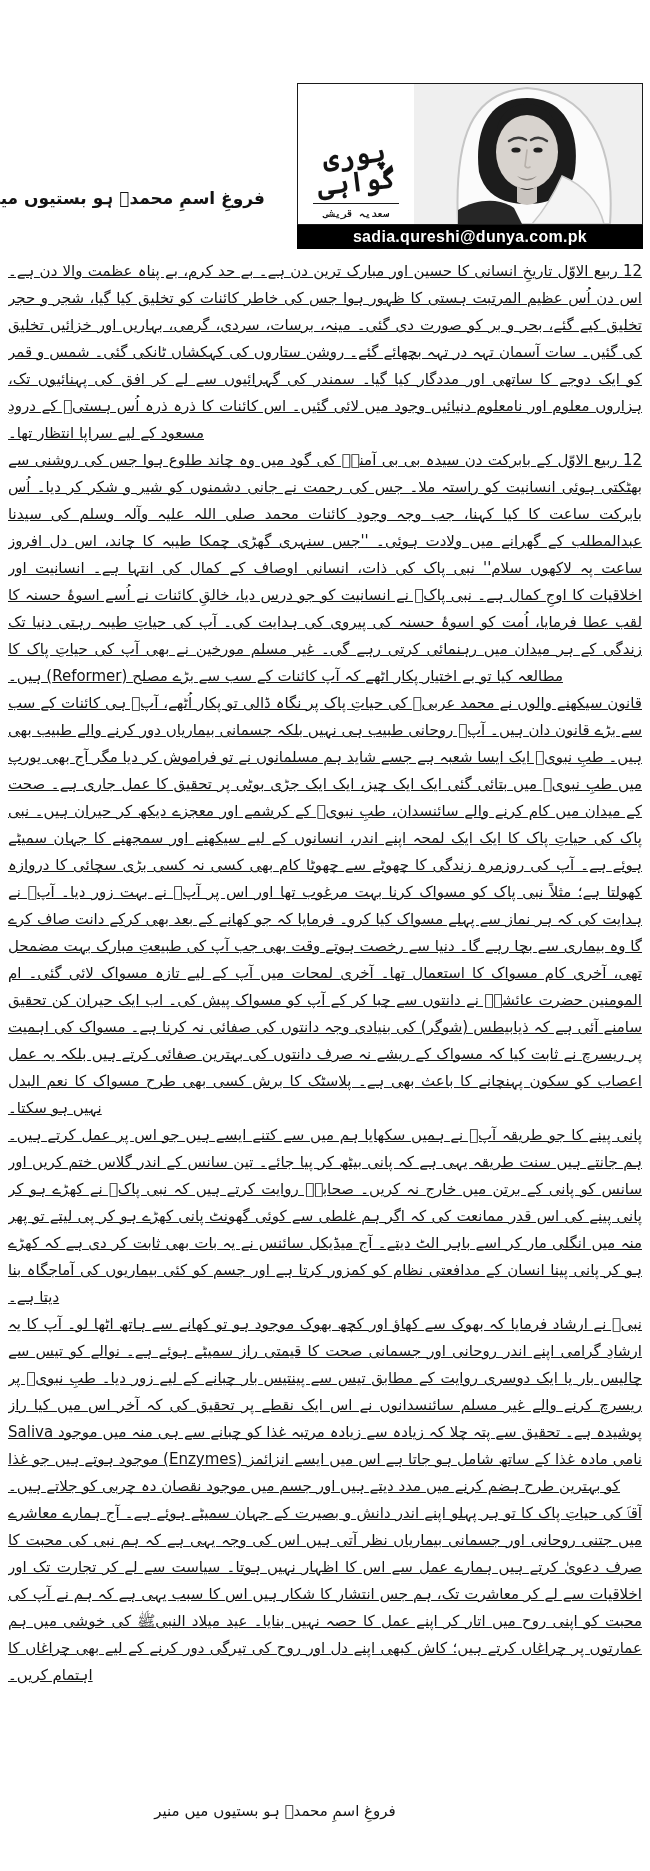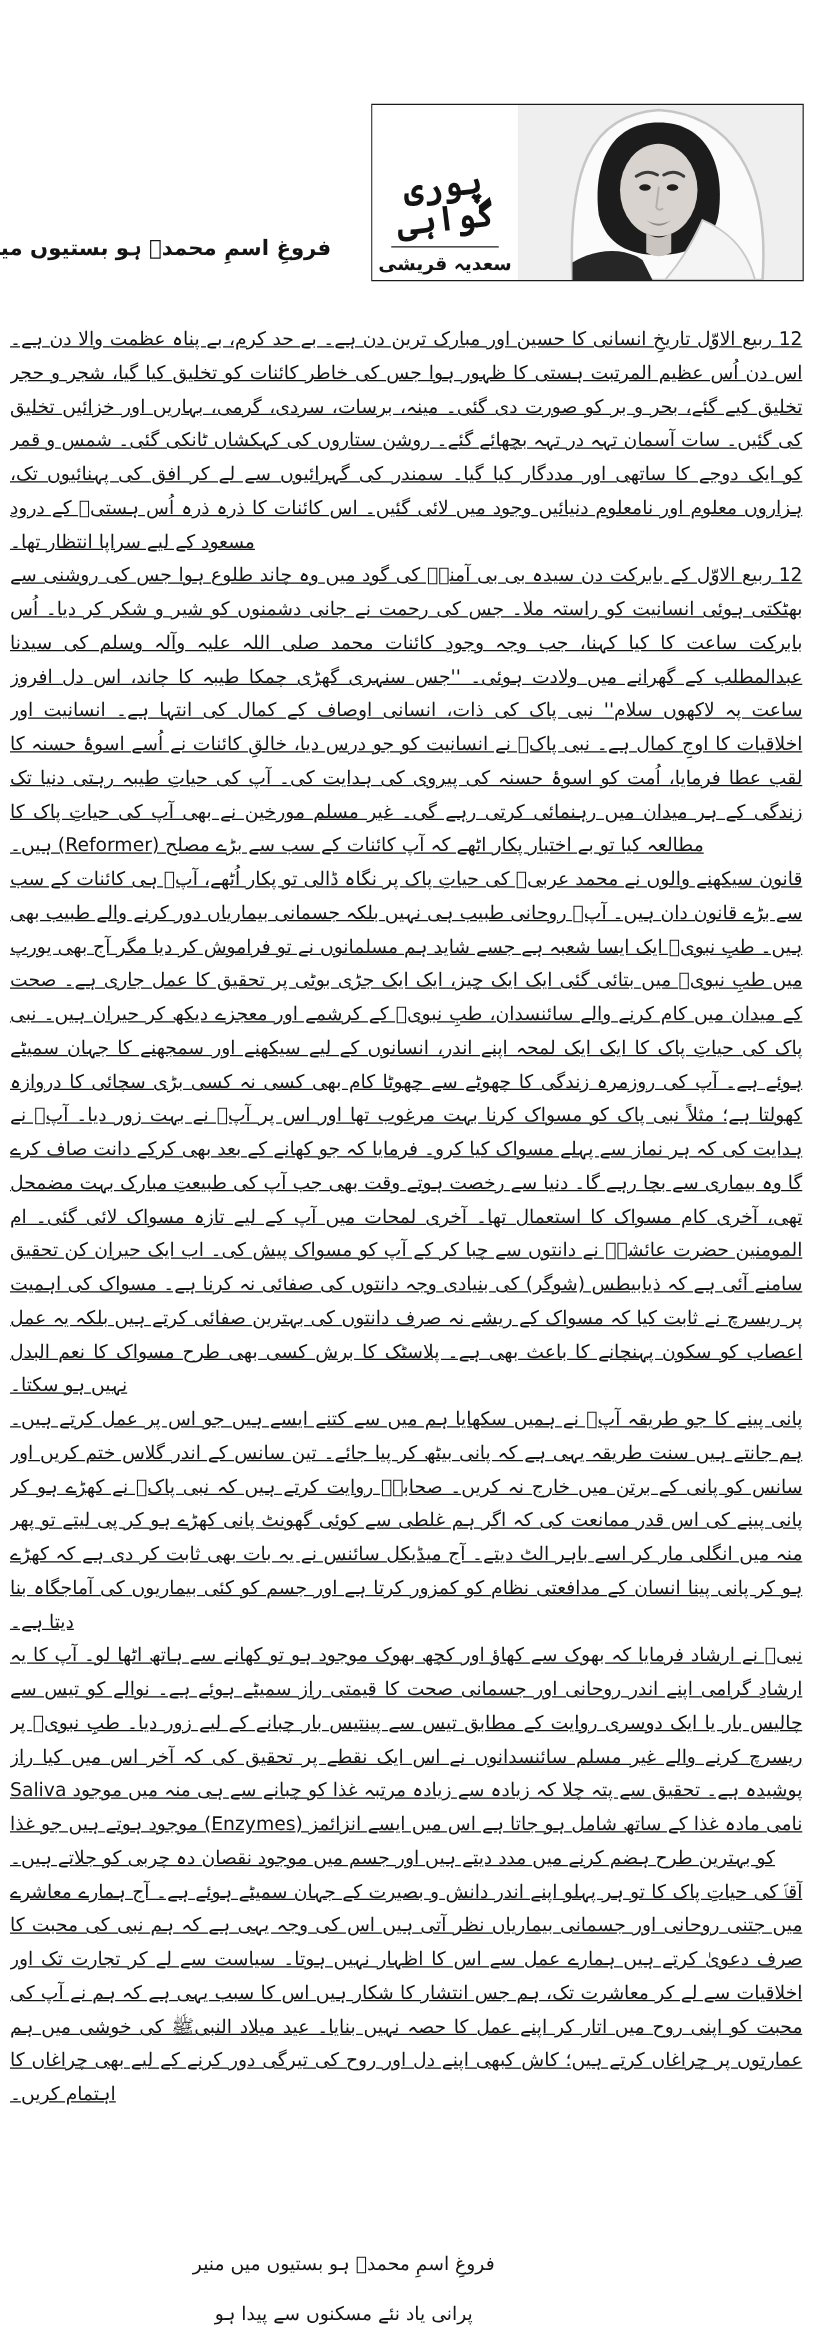--- a/index.html
+++ b/index.html
@@ -11,21 +11,21 @@
   
   .header-box { position:absolute; top:83px; left:297px; width:346px; }
   .header-inner { height:142px; border:1.5px solid #1a1a1a; display:flex; background:#ffffff; box-sizing:border-box; }
   .logo-pane {
     width:116px; display:flex; flex-direction:column; align-items:center;
     justify-content:flex-end; padding-bottom:4px; box-sizing:border-box; background:#ffffff;
   }
   .logo-words { direction:rtl; text-align:center; line-height:1.0; margin-bottom:6px; transform:rotate(-6deg); }
   .logo-word { display:block; font-size:27px; font-weight:bold; font-family:"DejaVu Serif", serif; }
   .logo-divider { width:86px; border-top:1.5px solid #1a1a1a; margin:2px 0 4px 0; }
-  .logo-author { direction:rtl; font-size:15px; font-weight:bold; white-space:nowrap; }
+  .logo-author { direction:rtl; font-size:10px; font-weight:bold; white-space:nowrap;font-family:Liberation Mono, monospace; }
   .photo-pane { flex:1; overflow:hidden; }
   .photo-pane svg { display:block; width:100%; height:100%; }
   .email-bar {
     height:24px; background:#000000; color:#ffffff; display:flex; align-items:center;
     justify-content:center; font-family:"Liberation Sans", sans-serif;
     font-weight:bold; font-size:16px; letter-spacing:0.3px;
   }
 
   
   .article-title {
@@ -86,29 +86,31 @@
           <path d="M103 92 q 10 6 20 0 q -10 9 -20 0 Z" fill="#8e8984"></path>
 
           <path d="M103 102 L 103 118 Q 113 124 123 118 L 123 102 Q 113 110 103 102 Z" fill="#c9c4bf"></path>
 
           <path d="M148 92 C 176 104 186 124 190 140 L 118 140 C 132 124 141 108 148 92 Z" fill="#f4f4f4" stroke="#c9c9c9" stroke-width="1.5"></path>
 
           <path d="M44 140 L 44 126 C 64 114 86 114 100 124 L 108 140 Z" fill="#262626"></path>
         </svg>
       </div>
     </div>
+    <div class="email-bar">
+      <span>sadia.qureshi@dunya.com.pk</span>
+    </div>
   </div>
 
   <div class="article-title">فروغِ اسمِ محمدؐ ہو بستیوں میں منیر</div>
 
   <div class="article-body">
     <p>12 ربیع الاوّل تاریخِ انسانی کا حسین اور مبارک ترین دن ہے۔ بے حد کرم، بے پناہ عظمت والا دن ہے۔ اس دن اُس عظیم المرتبت ہستی کا ظہور ہوا جس کی خاطر کائنات کو تخلیق کیا گیا، شجر و حجر تخلیق کیے گئے، بحر و بر کو صورت دی گئی۔ مینہ، برسات، سردی، گرمی، بہاریں اور خزائیں تخلیق کی گئیں۔ سات آسمان تہہ در تہہ بچھائے گئے۔ روشن ستاروں کی کہکشاں ٹانکی گئی۔ شمس و قمر کو ایک دوجے کا ساتھی اور مددگار کیا گیا۔ سمندر کی گہرائیوں سے لے کر افق کی پہنائیوں تک، ہزاروں معلوم اور نامعلوم دنیائیں وجود میں لائی گئیں۔ اس کائنات کا ذرہ ذرہ اُس ہستیؐ کے درودِ مسعود کے لیے سراپا انتظار تھا۔</p>
     <p>12 ربیع الاوّل کے بابرکت دن سیدہ بی بی آمنہؓ کی گود میں وہ چاند طلوع ہوا جس کی روشنی سے بھٹکتی ہوئی انسانیت کو راستہ ملا۔ جس کی رحمت نے جانی دشمنوں کو شیر و شکر کر دیا۔ اُس بابرکت ساعت کا کیا کہنا، جب وجہ وجودِ کائنات محمد صلی اللہ علیہ وآلہ وسلم کی سیدنا عبدالمطلب کے گھرانے میں ولادت ہوئی۔ ''جس سنہری گھڑی چمکا طیبہ کا چاند، اس دل افروز ساعت پہ لاکھوں سلام'' نبی پاک کی ذات، انسانی اوصاف کے کمال کی انتہا ہے۔ انسانیت اور اخلاقیات کا اوجِ کمال ہے۔ نبی پاکؐ نے انسانیت کو جو درس دیا، خالقِ کائنات نے اُسے اسوۂ حسنہ کا لقب عطا فرمایا، اُمت کو اسوۂ حسنہ کی پیروی کی ہدایت کی۔ آپ کی حیاتِ طیبہ رہتی دنیا تک زندگی کے ہر میدان میں رہنمائی کرتی رہے گی۔ غیر مسلم مورخین نے بھی آپ کی حیاتِ پاک کا مطالعہ کیا تو بے اختیار پکار اٹھے کہ آپ کائنات کے سب سے بڑے مصلح (Reformer) ہیں۔</p>
     <p>قانون سیکھنے والوں نے محمد عربیؐ کی حیاتِ پاک پر نگاہ ڈالی تو پکار اُٹھے، آپؐ ہی کائنات کے سب سے بڑے قانون دان ہیں۔ آپؐ روحانی طبیب ہی نہیں بلکہ جسمانی بیماریاں دور کرنے والے طبیب بھی ہیں۔ طبِ نبویؐ ایک ایسا شعبہ ہے جسے شاید ہم مسلمانوں نے تو فراموش کر دیا مگر آج بھی یورپ میں طبِ نبویؐ میں بتائی گئی ایک ایک چیز، ایک ایک جڑی بوٹی پر تحقیق کا عمل جاری ہے۔ صحت کے میدان میں کام کرنے والے سائنسدان، طبِ نبویؐ کے کرشمے اور معجزے دیکھ کر حیران ہیں۔ نبی پاک کی حیاتِ پاک کا ایک ایک لمحہ اپنے اندر، انسانوں کے لیے سیکھنے اور سمجھنے کا جہان سمیٹے ہوئے ہے۔ آپ کی روزمرہ زندگی کا چھوٹے سے چھوٹا کام بھی کسی نہ کسی بڑی سچائی کا دروازہ کھولتا ہے؛ مثلاً نبی پاک کو مسواک کرنا بہت مرغوب تھا اور اس پر آپؐ نے بہت زور دیا۔ آپؐ نے ہدایت کی کہ ہر نماز سے پہلے مسواک کیا کرو۔ فرمایا کہ جو کھانے کے بعد بھی کرکے دانت صاف کرے گا وہ بیماری سے بچا رہے گا۔ دنیا سے رخصت ہوتے وقت بھی جب آپ کی طبیعتِ مبارک بہت مضمحل تھی، آخری کام مسواک کا استعمال تھا۔ آخری لمحات میں آپ کے لیے تازہ مسواک لائی گئی۔ ام المومنین حضرت عائشہؓ نے دانتوں سے چبا کر کے آپ کو مسواک پیش کی۔ اب ایک حیران کن تحقیق سامنے آئی ہے کہ ذیابیطس (شوگر) کی بنیادی وجہ دانتوں کی صفائی نہ کرنا ہے۔ مسواک کی اہمیت پر ریسرچ نے ثابت کیا کہ مسواک کے ریشے نہ صرف دانتوں کی بہترین صفائی کرتے ہیں بلکہ یہ عمل اعصاب کو سکون پہنچانے کا باعث بھی ہے۔ پلاسٹک کا برش کسی بھی طرح مسواک کا نعم البدل نہیں ہو سکتا۔</p>
     <p>پانی پینے کا جو طریقہ آپؐ نے ہمیں سکھایا ہم میں سے کتنے ایسے ہیں جو اس پر عمل کرتے ہیں۔ ہم جانتے ہیں سنت طریقہ یہی ہے کہ پانی بیٹھ کر پیا جائے۔ تین سانس کے اندر گلاس ختم کریں اور سانس کو پانی کے برتن میں خارج نہ کریں۔ صحابہؓ روایت کرتے ہیں کہ نبی پاکؐ نے کھڑے ہو کر پانی پینے کی اس قدر ممانعت کی کہ اگر ہم غلطی سے کوئی گھونٹ پانی کھڑے ہو کر پی لیتے تو پھر منہ میں انگلی مار کر اسے باہر الٹ دیتے۔ آج میڈیکل سائنس نے یہ بات بھی ثابت کر دی ہے کہ کھڑے ہو کر پانی پینا انسان کے مدافعتی نظام کو کمزور کرتا ہے اور جسم کو کئی بیماریوں کی آماجگاہ بنا دیتا ہے۔</p>
     <p>نبیؐ نے ارشاد فرمایا کہ بھوک سے کھاؤ اور کچھ بھوک موجود ہو تو کھانے سے ہاتھ اٹھا لو۔ آپ کا یہ ارشادِ گرامی اپنے اندر روحانی اور جسمانی صحت کا قیمتی راز سمیٹے ہوئے ہے۔ نوالے کو تیس سے چالیس بار یا ایک دوسری روایت کے مطابق تیس سے پینتیس بار چبانے کے لیے زور دیا۔ طبِ نبویؐ پر ریسرچ کرنے والے غیر مسلم سائنسدانوں نے اس ایک نقطے پر تحقیق کی کہ آخر اس میں کیا راز پوشیدہ ہے۔ تحقیق سے پتہ چلا کہ زیادہ سے زیادہ مرتبہ غذا کو چبانے سے ہی منہ میں موجود Saliva نامی مادہ غذا کے ساتھ شامل ہو جاتا ہے اس میں ایسے انزائمز (Enzymes) موجود ہوتے ہیں جو غذا کو بہترین طرح ہضم کرنے میں مدد دیتے ہیں اور جسم میں موجود نقصان دہ چربی کو جلاتے ہیں۔</p>
     <p>آقاؐ کی حیاتِ پاک کا تو ہر پہلو اپنے اندر دانش و بصیرت کے جہان سمیٹے ہوئے ہے۔ آج ہمارے معاشرے میں جتنی روحانی اور جسمانی بیماریاں نظر آتی ہیں اس کی وجہ یہی ہے کہ ہم نبی کی محبت کا صرف دعویٰ کرتے ہیں ہمارے عمل سے اس کا اظہار نہیں ہوتا۔ سیاست سے لے کر تجارت تک اور اخلاقیات سے لے کر معاشرت تک، ہم جس انتشار کا شکار ہیں اس کا سبب یہی ہے کہ ہم نے آپ کی محبت کو اپنی روح میں اتار کر اپنے عمل کا حصہ نہیں بنایا۔ عید میلاد النبیﷺ کی خوشی میں ہم عمارتوں پر چراغاں کرتے ہیں؛ کاش کبھی اپنے دل اور روح کی تیرگی دور کرنے کے لیے بھی چراغاں کا اہتمام کریں۔</p>
   </div>
 
   <div class="verse-line verse-1">فروغِ اسمِ محمدؐ ہو بستیوں میں منیر</div>
-  <div class="verse-line verse-2">پرانی یاد نئے مسکنوں سے پیدا ہو</div>
 
 </div>
 
 </body></html>

